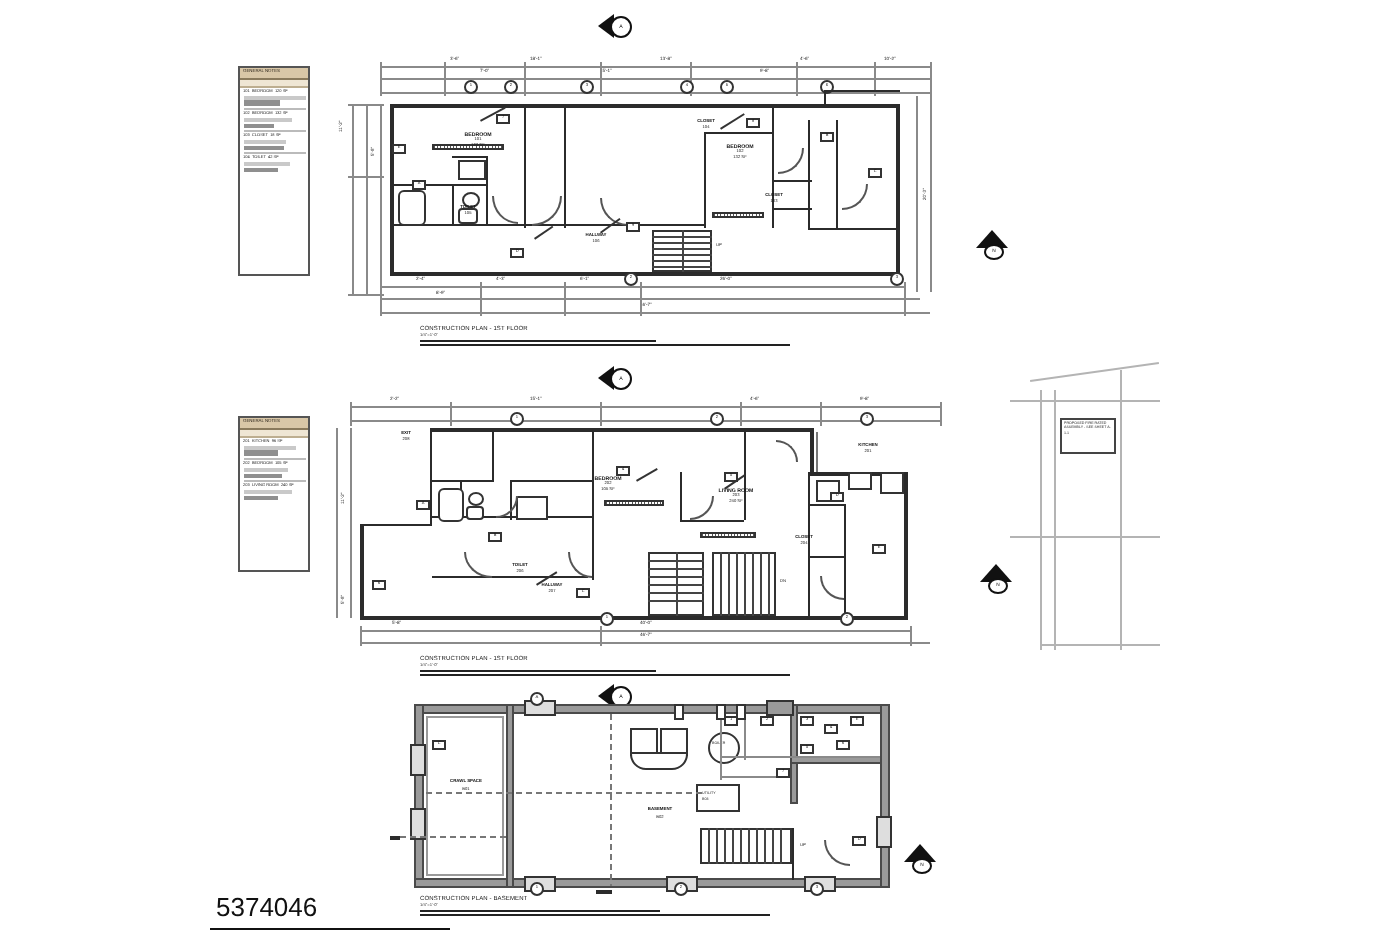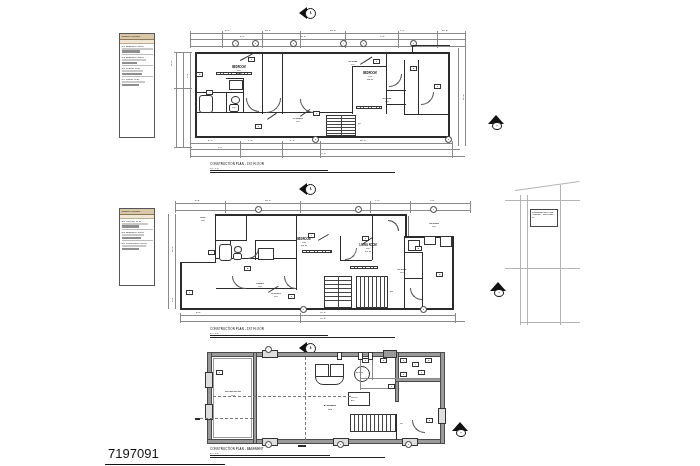--- a/index.html
+++ b/index.html
@@ -573,16 +573,16 @@
     </div>
 
     <div class="ptitle" style="left:210px;top:448px;width:120px;">
       <div class="t1">CONSTRUCTION PLAN - BASEMENT</div>
       <div class="t2">1/4"=1'-0"</div>
       <div class="rule"></div>
     </div>
     <div class="ln h" style="left:210px;top:457px;width:175px;height:.8px;background:#222;"></div>
   </div>
 
-  <div class="sheetno" style="left:108px;top:446px;">7197091</div>
+  <div class="sheetno" style="left:108px;top:446px;">5374046</div>
   <div class="sheetrule" style="left:105px;top:464px;width:120px;"></div>
 
 </div>
 
 </body></html>

